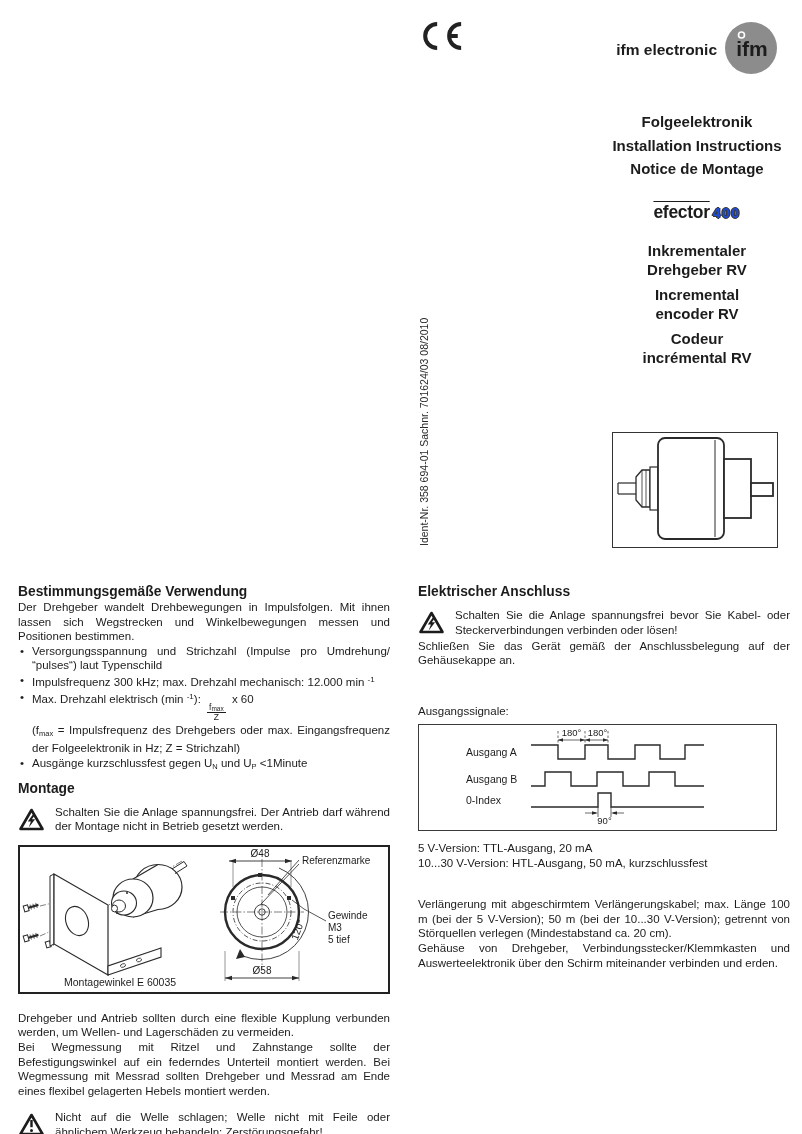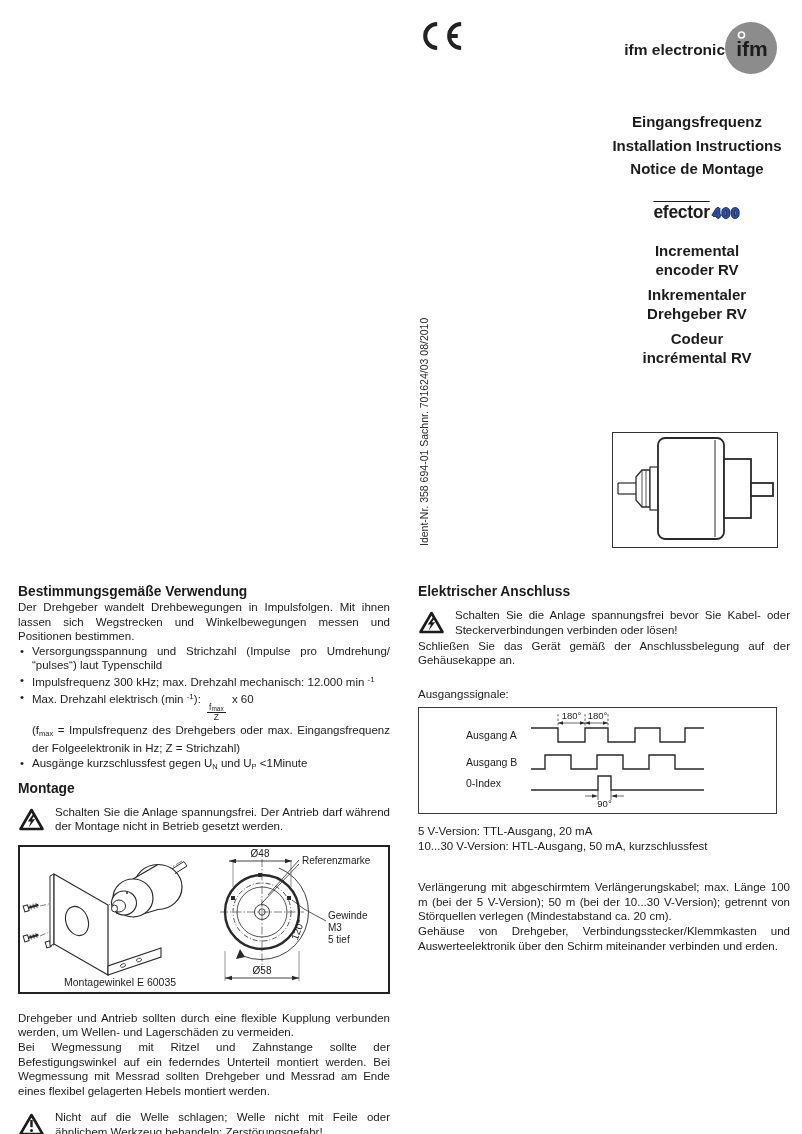--- a/index.html
+++ b/index.html
@@ -20,34 +20,34 @@
   ul.specs li::before{content:"\2022";position:absolute;left:-12px;top:0;}
   .warn{display:flex;gap:10px;margin-top:8px;}
   .warn .icon{flex:none;margin-top:2px;}
   .frac{display:inline-flex;flex-direction:column;align-items:center;vertical-align:-7px;font-size:8.5px;line-height:1.1;margin:0 3px;}
   .frac .num{border-bottom:0.8px solid #1c1c1c;padding:0 2px 0.5px;}
   .frac .num sub, .frac sub{font-size:6.5px;vertical-align:-1px;}
   .fig-box{border:2px solid #222;margin-top:10px;width:372px;box-sizing:border-box;background:#fff;}
   .wave-box{border:1.5px solid #3a3a3a;margin-top:6px;width:359px;box-sizing:border-box;background:#fff;}
   
   .ce{position:absolute;left:418px;top:20px;}
-  .brand{position:absolute;top:22px;right:25px;display:flex;align-items:center;gap:0;}
+  .brand{position:absolute;top:22px;right:25px;display:flex;align-items:center;gap:8px;}
   .brand-name{font-weight:bold;font-size:15.5px;white-space:nowrap;}
   .doc-titles{position:absolute;top:110px;left:592px;width:210px;text-align:center;font-weight:bold;font-size:15px;line-height:23.5px;}
   .efector{position:absolute;top:205px;left:592px;width:210px;text-align:center;white-space:nowrap;}
   .ef-name{font-weight:800;font-size:17.5px;letter-spacing:-0.3px;text-decoration:overline;}
   .ef-400{font-weight:700;font-size:14px;color:#1d4ed8;margin-left:3px;letter-spacing:1.5px;
           text-shadow:-1.2px 0 #3a3a3a,1.2px 0 #3a3a3a,0 -1.2px #3a3a3a,0 1.2px #3a3a3a;}
   .products{position:absolute;top:242px;left:592px;width:210px;text-align:center;font-weight:bold;font-size:15px;line-height:18.5px;}
   .product-item{margin-bottom:7px;}
   .ident{position:absolute;left:417px;top:546px;transform:rotate(-90deg);transform-origin:0 0;
          white-space:nowrap;font-size:10.5px;color:#2a2a2a;}
   .photo-box{position:absolute;left:612px;top:432px;width:166px;height:116px;border:1.5px solid #333;box-sizing:border-box;background:#fff;}
   .version-lines{margin-top:10px;}
-  .mt-sig{margin-top:19px;}
+  .mt-sig{margin-top:36px;}
   .mt-p2{margin-top:27px;}
   .mt-p1{margin-top:17px;}
   .mt-warn2{margin-top:12px;}
   .mt-h{margin-top:6px;}
   svg text{fill:#1c1c1c;}
 </style>
 </head>
 <body>
 
 <div class="ce">
@@ -63,37 +63,37 @@
   <span>
     <svg width="52" height="52" viewBox="0 0 52 52">
       <circle cx="26" cy="26" r="26" fill="#8c8c8c"></circle>
       <text x="27" y="34" text-anchor="middle" font-size="21" font-weight="bold" fill="#ffffff">ifm</text>
       <circle cx="16.5" cy="13" r="3" fill="none" stroke="#ffffff" stroke-width="1.6"></circle>
     </svg>
   </span>
 </div>
 
 <div class="doc-titles">
-  <div>Eingangsfrequenz</div>
+  <div>Folgeelektronik</div>
   <div>Installation Instructions</div>
   <div>Notice de Montage</div>
 </div>
 
 <div class="efector">
   <span class="ef-name">efector</span><span class="ef-400">400</span>
 </div>
 
 <div class="products">
+  <div class="product-item">
+    <div>Inkrementaler</div>
+    <div>Drehgeber RV</div>
+  </div>
   <div class="product-item">
     <div>Incremental</div>
     <div>encoder RV</div>
-  </div>
-  <div class="product-item">
-    <div>Inkrementaler</div>
-    <div>Drehgeber RV</div>
   </div>
   <div class="product-item">
     <div>Codeur</div>
     <div>incrémental RV</div>
   </div>
 </div>
 
 <div class="ident">Ident-Nr. 358 694-01  Sachnr. 701624/03  08/2010</div>
 
 <div class="photo-box">

